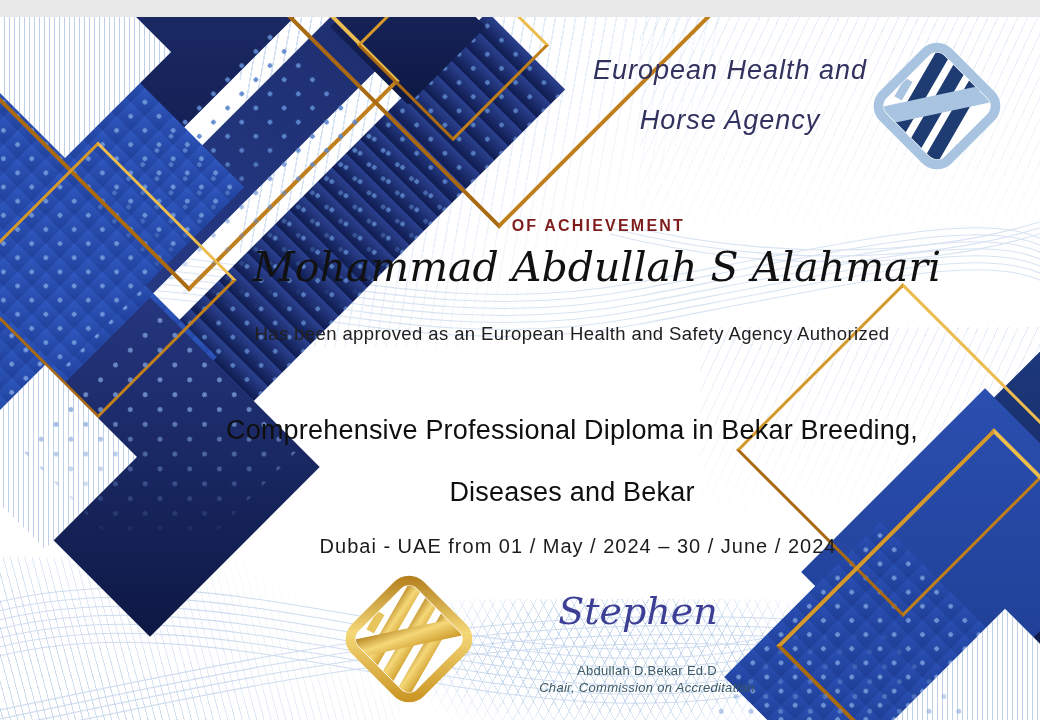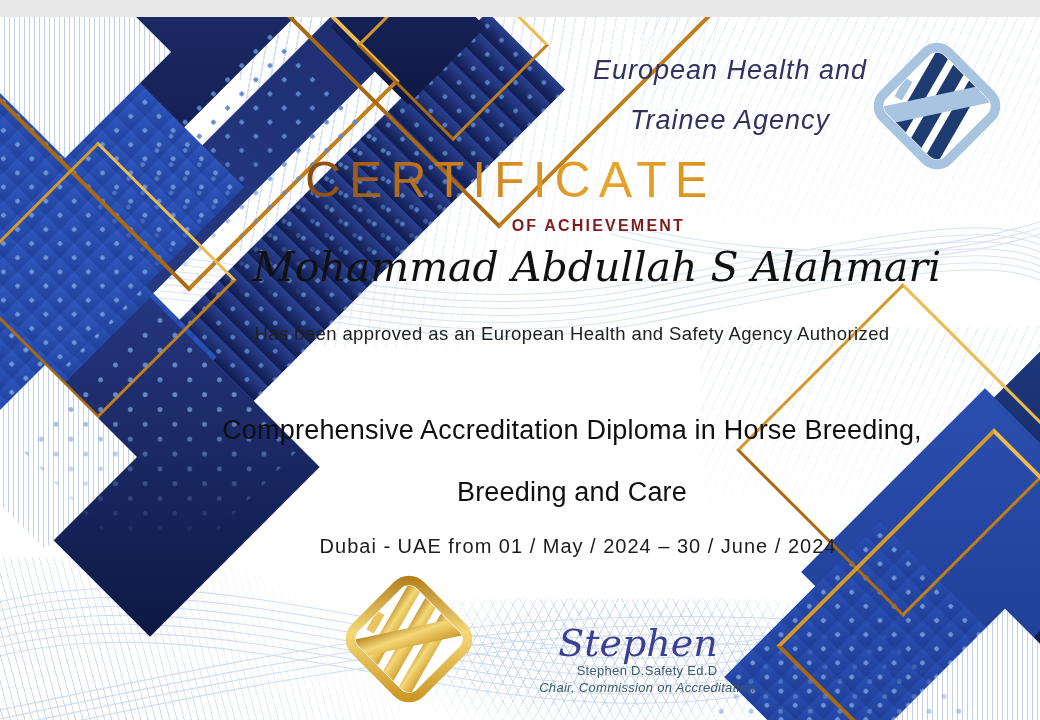--- a/index.html
+++ b/index.html
@@ -46,21 +46,21 @@
   .cert-subtitle{top:200px;left:435px;width:250px;text-align:right;z-index:10;
      font-size:16px;font-weight:700;letter-spacing:2.2px;color:#7f1d1d;}
   .recipient{top:226px;left:247px;width:700px;text-align:center;z-index:10;
      font-family:"DejaVu Serif",cursive;font-style:italic;font-size:41px;color:#111;}
   .bodyline{left:104px;width:936px;text-align:center;z-index:10;color:#202020;
      font-size:18.5px;letter-spacing:.4px;}
   .diploma{left:104px;width:936px;text-align:center;z-index:10;color:#0f0f0f;
      font-size:27px;letter-spacing:.2px;}
   .dateline{left:110px;width:936px;text-align:center;z-index:10;color:#1c1c1c;
      font-size:20px;letter-spacing:1px;}
-  .sig-script{top:604px;left:548px;width:180px;text-align:center;z-index:10;
+  .sig-script{top:572px;left:548px;width:180px;text-align:center;z-index:10;
      font-family:"DejaVu Serif",cursive;font-style:italic;font-size:38px;color:#3c3f94;}
   .sig-name{top:646px;left:527px;width:240px;text-align:center;z-index:10;
      font-size:13px;color:#3d5a66;letter-spacing:.3px;}
   .sig-title{top:663px;left:512px;width:270px;text-align:center;z-index:10;
      font-size:13px;color:#3d5a66;letter-spacing:.3px;font-style:italic;}
   .logo-blue{top:14px;left:862px;width:150px;height:150px;z-index:9;}
   .seal-gold{top:547px;left:334px;width:150px;height:150px;z-index:9;}
   svg.waves{position:absolute;left:0;top:0;z-index:1;pointer-events:none;}
 </style>
 </head>
@@ -130,21 +130,21 @@
     <div class="d dots" style="left:770px;top:550px;width:220px;height:220px;z-index:3;background-color:#2547a5;background-image:radial-gradient(circle,rgba(130,165,225,.8) 2.1px,transparent 2.7px),linear-gradient(135deg,#2a50b4,#1e3d94)"></div>
     <div class="d" style="left:970px;top:640px;width:150px;height:150px;z-index:4;background:#0f1b4c"></div>
     <div class="d go" style="left:785px;top:315px;width:230px;height:230px;z-index:5;border-width:3px"></div>
     <div class="d go" style="left:840px;top:475px;width:300px;height:300px;z-index:5;border-width:4px"></div>
     <div class="d hatchwhite" style="left:925px;top:625px;width:160px;height:160px;z-index:5"></div>
     <div class="d dots-light" style="left:745px;top:600px;width:190px;height:190px;z-index:5;-webkit-mask-image:linear-gradient(315deg,#000 35%,transparent 85%);mask-image:linear-gradient(315deg,#000 35%,transparent 85%)"></div>
   </div>
 
   <div class="abs agency-header">
     <div>European Health and</div>
-    <div>Trainee Agency</div>
+    <div>Horse Agency</div>
   </div>
 
   <div class="abs logo-blue">
     <svg width="150" height="150" viewBox="0 0 140 140">
       <defs>
         <clipPath id="clipB">
             <rect x="32" y="32" width="76" height="76" rx="10" transform="rotate(45 70 70)"></rect>
           </clipPath>
       </defs>
       <rect x="27" y="27" width="86" height="86" rx="15" transform="rotate(45 70 70)" fill="#ffffff" stroke="#a9c4e0" stroke-width="9"></rect>
@@ -155,28 +155,27 @@
           <rect x="84" y="-15" width="13" height="170" fill="#1e3c72"></rect>
           <rect x="30" y="18" width="7" height="30" fill="#a9c4e0"></rect>
           <rect x="103" y="92" width="7" height="30" fill="#a9c4e0"></rect>
           <rect x="31" y="62" width="8" height="20" fill="#a9c4e0"></rect>
         </g>
         <rect x="6" y="60" width="128" height="17" rx="8.5" transform="rotate(-12 70 70)" fill="#a9c4e0"></rect>
       </g>
     </svg>
   </div>
 
-  <div class="abs cert-title">CERTIFICATE</div>
   <div class="abs cert-subtitle">OF ACHIEVEMENT</div>
 
   <div class="abs recipient">Mohammad Abdullah S Alahmari</div>
 
   <div class="abs bodyline" style="top:306px">Has been approved as an European Health and Safety Agency Authorized</div>
-  <div class="abs diploma" style="top:398px">Comprehensive Accreditation Diploma in Horse Breeding,</div>
-  <div class="abs diploma" style="top:460px">Breeding and Care</div>
+  <div class="abs diploma" style="top:398px">Comprehensive Professional Diploma in Bekar Breeding,</div>
+  <div class="abs diploma" style="top:460px">Diseases and Bekar</div>
   <div class="abs dateline" style="top:518px">Dubai - UAE from 01 / May / 2024 – 30 / June / 2024</div>
 
   <div class="abs seal-gold">
     <svg width="150" height="150" viewBox="0 0 140 140">
       <defs>
         <clipPath id="clipG">
             <rect x="32" y="32" width="76" height="76" rx="10" transform="rotate(45 70 70)"></rect>
           </clipPath>
         <linearGradient id="gf" x1="0" y1="0" x2="1" y2="1">
           <stop offset="0" stop-color="#b07b18"></stop>
@@ -194,17 +193,17 @@
           <rect x="103" y="92" width="7" height="30" fill="#e8c45c"></rect>
           <rect x="31" y="62" width="8" height="20" fill="#e8c45c"></rect>
         </g>
         <rect x="6" y="60" width="128" height="17" rx="8.5" transform="rotate(-12 70 70)" fill="url(#gf)"></rect>
       </g>
     </svg>
   </div>
 
   <div>
     <div class="abs sig-script">Stephen</div>
-    <div class="abs sig-name">Stephen D.Safety Ed.D</div>
+    <div class="abs sig-name">Abdullah D.Bekar Ed.D</div>
     <div class="abs sig-title">Chair, Commission on Accreditation</div>
   </div>
 
 </div>
 
 </body></html>

